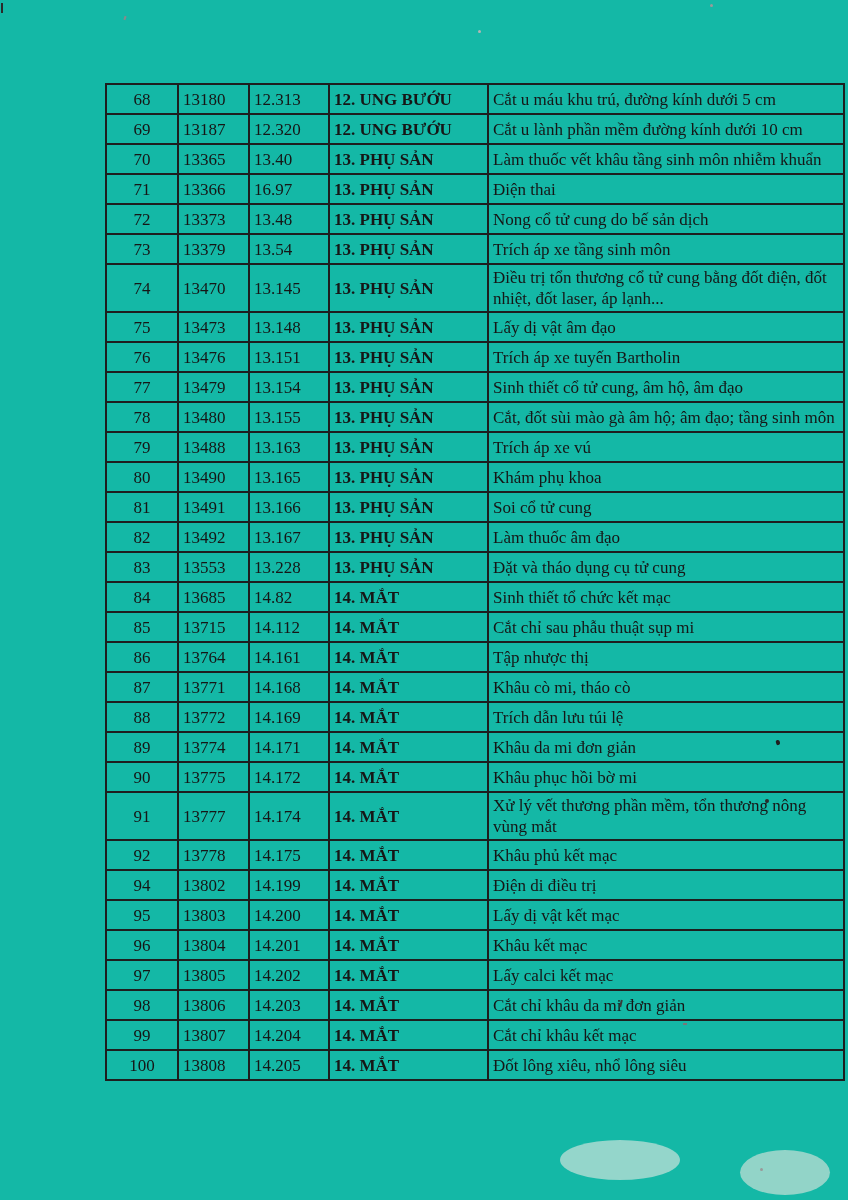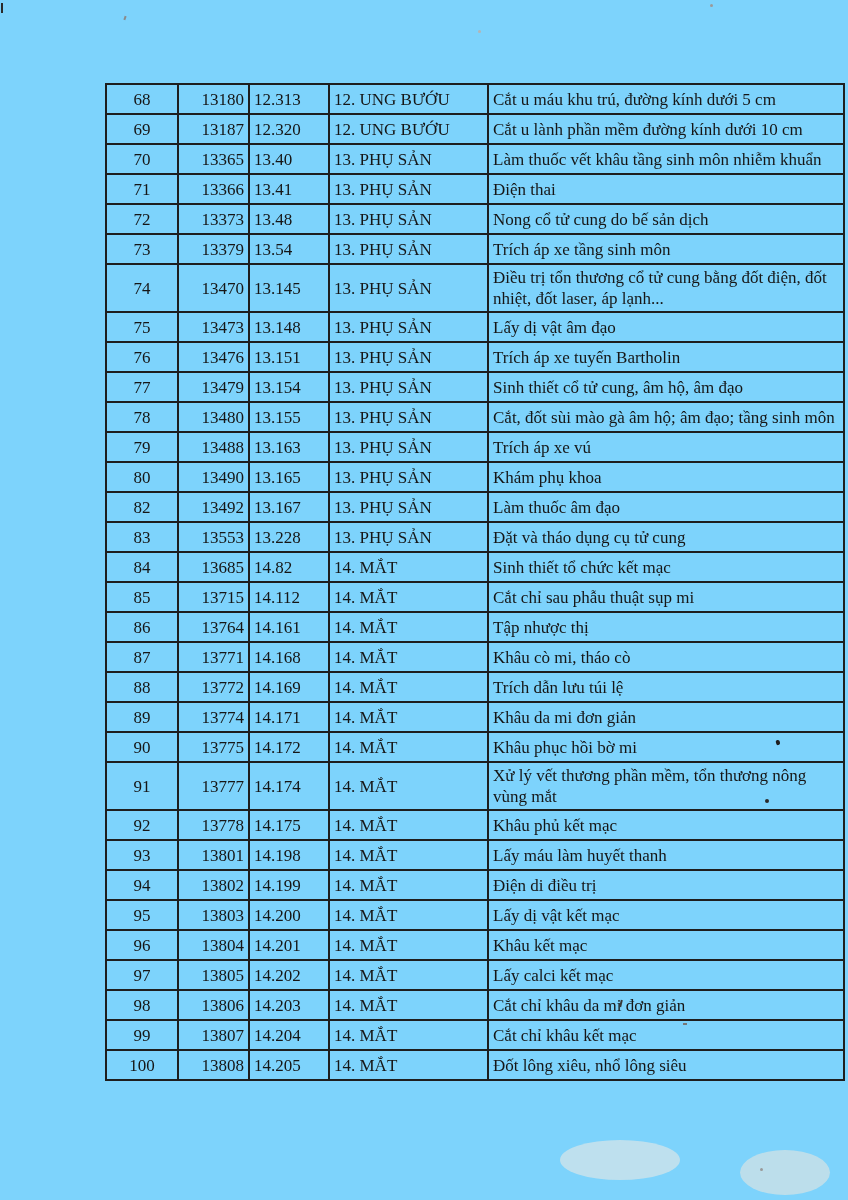--- a/index.html
+++ b/index.html
@@ -8,44 +8,44 @@
     width: 848px;
     height: 1200px;
     background: #fcfcfa;
     overflow: hidden;
     font-family: "Liberation Serif", "DejaVu Serif", serif;
   }
   #page {
     position: relative;
     width: 848px;
     height: 1200px;
-    background: #7dd3fc;
+    background: #14b8a6;
   }
   table.proc-table {
     position: absolute;
     left: 105px;
     top: 83px;
     width: 688px;
     border-collapse: collapse;
     table-layout: fixed;
     color: #161616;
     font-size: 17px;
   }
   table.proc-table td {
     border: 2px solid #1e1e1e;
     line-height: 21px;
     padding: 2px 4px;
     height: 24px;
     vertical-align: middle;
     overflow: hidden;
   }
   td.col-stt   { width: 62px;  text-align: center; }
-  td.col-code  { width: 61px;  text-align: right; }
+  td.col-code  { width: 61px;  text-align: left; }
   td.col-dcode { width: 70px;  text-align: left; }
-  td.col-cat   { width: 149px; text-align: left; padding-left: 9px; white-space: nowrap; }
+  td.col-cat   { width: 149px; text-align: left; padding-left: 9px; white-space: nowrap; font-weight: bold; }
   td.col-desc  { width: 346px; text-align: left; padding-left: 9px; padding-right: 6px; margin-left: 8px; }
   
   .artifact { position: absolute; pointer-events: none; }
   .tick-topleft { left: 1px; top: 3px; width: 2px; height: 10px; background: #2a2a2a; }
   .speck-1 { left: 124px; top: 16px; width: 2px; height: 4px; background: #8a8a8a; transform: rotate(20deg); }
   .speck-2 { left: 478px; top: 30px; width: 3px; height: 3px; background: #b5b5b5; border-radius: 50%; }
   .speck-3 { left: 710px; top: 4px;  width: 3px; height: 3px; background: #9a9a9a; border-radius: 50%; }
   .dot-row88 { left: 776px; top: 740px; width: 4px; height: 5px; background: #1f1f1f; border-radius: 40% 60% 60% 40%; transform: rotate(-15deg); }
   .dot-row90 { left: 765px; top: 799px; width: 4px; height: 4px; background: #2a2a2a; border-radius: 50%; }
   .mark-row96 { left: 620px; top: 1000px; width: 2px; height: 7px; background: #3a3a3a; transform: rotate(14deg); }
@@ -78,21 +78,21 @@
         <tr>
           <td class="col-stt">70</td>
           <td class="col-code">13365</td>
           <td class="col-dcode">13.40</td>
           <td class="col-cat">13. PHỤ SẢN</td>
           <td class="col-desc">Làm thuốc vết khâu tầng sinh môn nhiễm khuẩn</td>
         </tr>
         <tr>
           <td class="col-stt">71</td>
           <td class="col-code">13366</td>
-          <td class="col-dcode">13.41</td>
+          <td class="col-dcode">16.97</td>
           <td class="col-cat">13. PHỤ SẢN</td>
           <td class="col-desc">Điện thai</td>
         </tr>
         <tr>
           <td class="col-stt">72</td>
           <td class="col-code">13373</td>
           <td class="col-dcode">13.48</td>
           <td class="col-cat">13. PHỤ SẢN</td>
           <td class="col-desc">Nong cổ tử cung do bế sản dịch</td>
         </tr>
@@ -146,20 +146,27 @@
           <td class="col-desc">Trích áp xe vú</td>
         </tr>
         <tr>
           <td class="col-stt">80</td>
           <td class="col-code">13490</td>
           <td class="col-dcode">13.165</td>
           <td class="col-cat">13. PHỤ SẢN</td>
           <td class="col-desc">Khám phụ khoa</td>
         </tr>
         <tr>
+          <td class="col-stt">81</td>
+          <td class="col-code">13491</td>
+          <td class="col-dcode">13.166</td>
+          <td class="col-cat">13. PHỤ SẢN</td>
+          <td class="col-desc">Soi cổ tử cung</td>
+        </tr>
+        <tr>
           <td class="col-stt">82</td>
           <td class="col-code">13492</td>
           <td class="col-dcode">13.167</td>
           <td class="col-cat">13. PHỤ SẢN</td>
           <td class="col-desc">Làm thuốc âm đạo</td>
         </tr>
         <tr>
           <td class="col-stt">83</td>
           <td class="col-code">13553</td>
           <td class="col-dcode">13.228</td>
@@ -221,27 +228,20 @@
           <td class="col-dcode">14.174</td>
           <td class="col-cat">14. MẮT</td>
           <td class="col-desc">Xử lý vết thương phần mềm, tổn thương nông vùng mắt</td>
         </tr>
         <tr>
           <td class="col-stt">92</td>
           <td class="col-code">13778</td>
           <td class="col-dcode">14.175</td>
           <td class="col-cat">14. MẮT</td>
           <td class="col-desc">Khâu phủ kết mạc</td>
-        </tr>
-        <tr>
-          <td class="col-stt">93</td>
-          <td class="col-code">13801</td>
-          <td class="col-dcode">14.198</td>
-          <td class="col-cat">14. MẮT</td>
-          <td class="col-desc">Lấy máu làm huyết thanh</td>
         </tr>
         <tr>
           <td class="col-stt">94</td>
           <td class="col-code">13802</td>
           <td class="col-dcode">14.199</td>
           <td class="col-cat">14. MẮT</td>
           <td class="col-desc">Điện di điều trị</td>
         </tr>
         <tr>
           <td class="col-stt">95</td>

